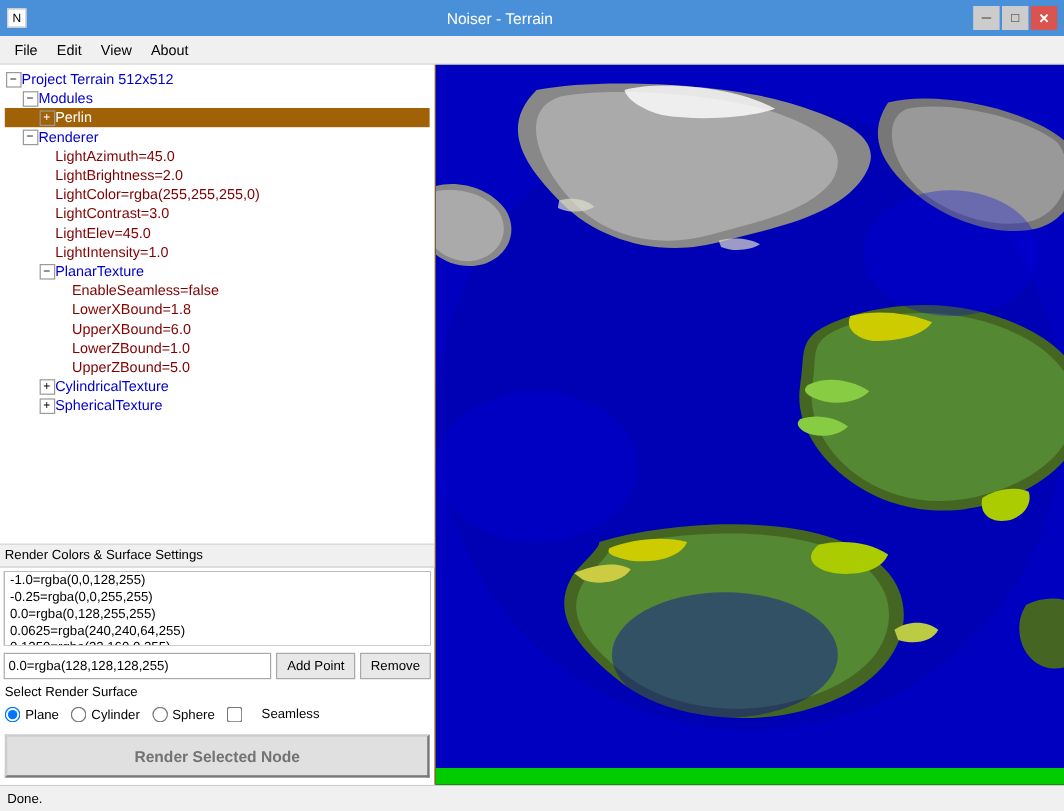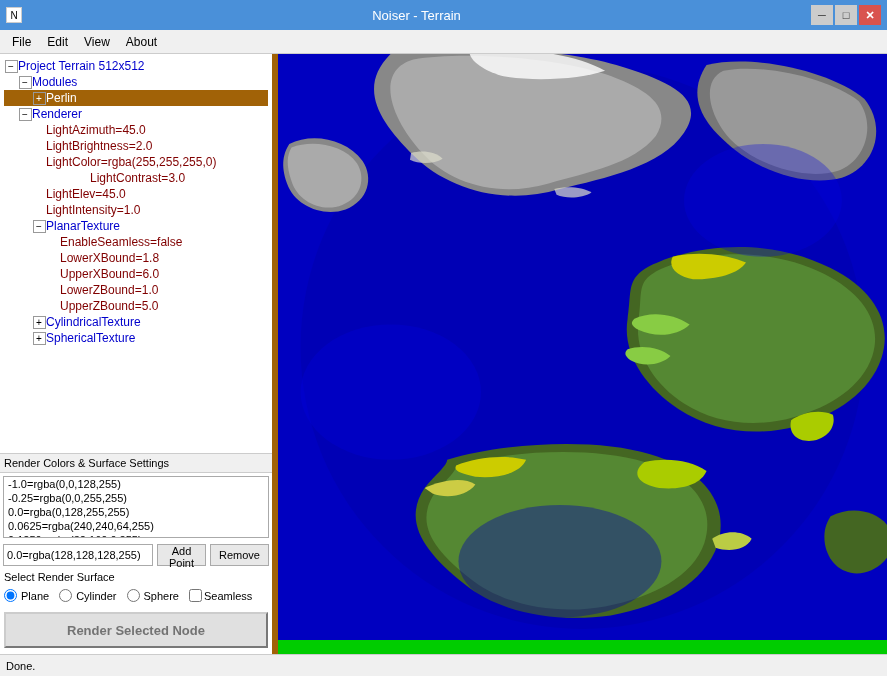--- a/index.html
+++ b/index.html
@@ -26,21 +26,21 @@
     }
     .menu-item { padding: 2px 8px; cursor: pointer; font-size: 12px; }
 
     
     .main-layout {
       display: flex; height: calc(676px - 30px - 24px - 22px);
     }
 
     
     .left-panel {
-      width: 278px; display: flex; flex-direction: column; border-right: 6px solid #a16207; background: #fff;
+      width: 363px; display: flex; flex-direction: column; border-right: 1px solid #a16207; background: #fff;
     }
 
     
     .tree-area {
       flex: 0 0 auto; border-bottom: 1px solid #ccc;
       height: 400px; overflow-y: auto; padding: 4px;
       background: #fff;
     }
 
     .tree-item { display: flex; align-items: center; padding: 1px 0; cursor: pointer; white-space: nowrap; }
@@ -66,21 +66,21 @@
     .color-list-item { padding: 1px 4px; cursor: pointer; }
 
     .color-edit-row { display: flex; align-items: center; padding: 3px; gap: 4px; }
     .color-edit-input { flex: 1; height: 22px; border: 1px solid #aaa; padding: 0 3px; font-size: 11px; }
     .action-btn { height: 22px; padding: 0 8px; border: 1px solid #aaa; background: #e8e8e8; cursor: pointer; font-size: 11px; }
 
     .surface-label { font-size: 11px; padding: 2px 4px; }
     .surface-row { display: flex; align-items: center; padding: 4px; gap: 10px; }
     .radio-group { display: flex; align-items: center; gap: 2px; font-size: 11px; }
     .radio-group input { margin-right: 2px; }
-    .checkbox-group { display: flex; align-items: center; gap: 2px; font-size: 11px; }
+    .checkbox-group { display: flex; align-items: flex-start; gap: 16px; font-size: 11px; }
 
     
     .render-btn-area { padding: 6px 4px; }
     .render-btn {
       width: 100%; height: 36px; border: 2px outset #ccc; background: #e0e0e0;
       font-size: 13px; font-weight: bold; cursor: pointer; color: #737373;
     }
 
     
     .status-bar {
@@ -152,21 +152,21 @@
           <span class="tree-label color-maroon">LightAzimuth=45.0</span>
         </div>
         <div class="tree-item" style="padding-left: 28px;">
           <span class="expander leaf">&nbsp;</span>
           <span class="tree-label color-maroon">LightBrightness=2.0</span>
         </div>
         <div class="tree-item" style="padding-left: 28px;">
           <span class="expander leaf">&nbsp;</span>
           <span class="tree-label color-maroon">LightColor=rgba(255,255,255,0)</span>
         </div>
-        <div class="tree-item" style="padding-left: 28px; gap: 44px;">
+        <div class="tree-item" style="padding-left: 28px;">
           <span class="expander leaf">&nbsp;</span>
           <span class="tree-label color-maroon">LightContrast=3.0</span>
         </div>
         <div class="tree-item" style="padding-left: 28px;">
           <span class="expander leaf">&nbsp;</span>
           <span class="tree-label color-maroon">LightElev=45.0</span>
         </div>
         <div class="tree-item" style="padding-left: 28px;">
           <span class="expander leaf">&nbsp;</span>
           <span class="tree-label color-maroon">LightIntensity=1.0</span>

